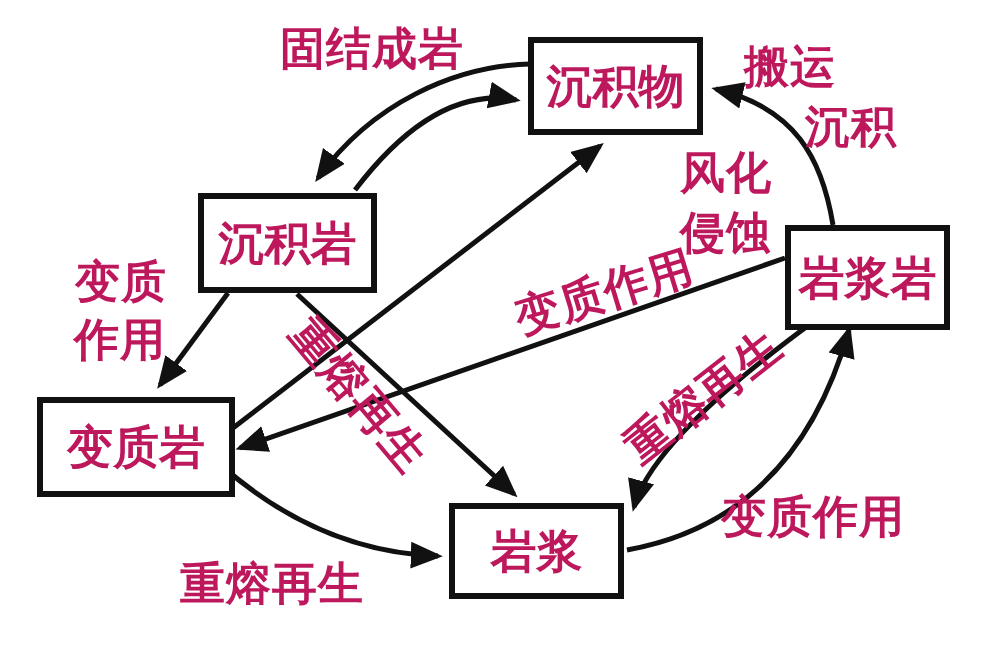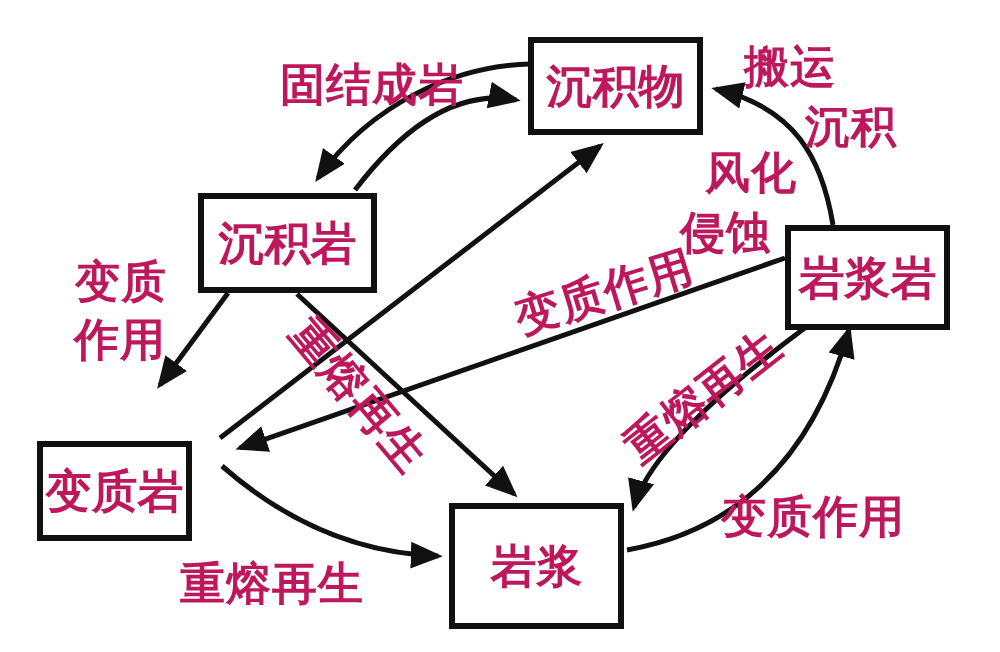--- a/index.html
+++ b/index.html
@@ -44,31 +44,31 @@
 
   <div class="node" style="left:528px;top:37px;width:175px;height:98px;">
     <span>沉积物</span>
   </div>
   <div class="node" style="left:198px;top:193px;width:179px;height:100px;align-items:center;">
     <span>沉积岩</span>
   </div>
   <div class="node" style="left:785px;top:225px;width:165px;height:105px;">
     <span>岩浆岩</span>
   </div>
-  <div class="node" style="left:37px;top:397px;width:155px;height:100px;margin-top:44px;">
+  <div class="node" style="left:37px;top:397px;width:198px;height:100px;">
     <span>变质岩</span>
   </div>
-  <div class="node" style="left:449px;top:503px;width:175px;height:126px;">
+  <div class="node" style="left:449px;top:503px;width:175px;height:96px;">
     <span>岩浆</span>
   </div>
 
-  <div class="lbl" style="left:372px;top:48px;margin-top:36px;">固结成岩</div>
+  <div class="lbl" style="left:372px;top:48px;">固结成岩</div>
   <div class="lbl" style="left:851px;top:126px;">沉积</div>
   <div class="lbl" style="left:790px;top:66px;">搬运</div>
-  <div class="lbl" style="left:751px;top:172px;">风化</div>
+  <div class="lbl" style="left:726px;top:172px;">风化</div>
   <div class="lbl" style="left:726px;top:232px;">侵蚀</div>
   <div class="lbl" style="left:120px;top:339px;">作用</div>
   <div class="lbl" style="left:121px;top:281px;">变质</div>
   <div class="lbl" style="left:604px;top:292px;--r:-17deg;">变质作用</div>
   <div class="lbl" style="left:359px;top:395px;--r:50deg;">重熔再生</div>
   <div class="lbl" style="left:703px;top:396px;--r:-38deg;">重熔再生</div>
   <div class="lbl" style="left:272px;top:583px;">重熔再生</div>
   <div class="lbl" style="left:813px;top:516px;">变质作用</div>
 
 </div>

